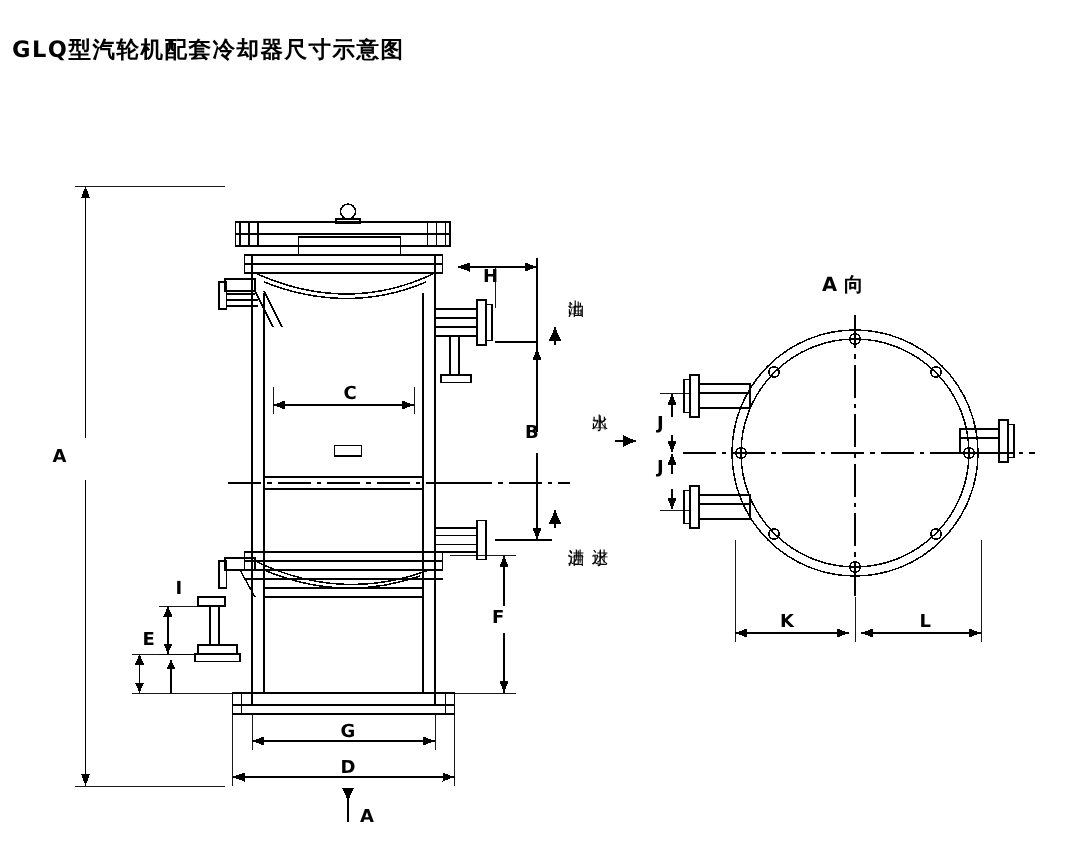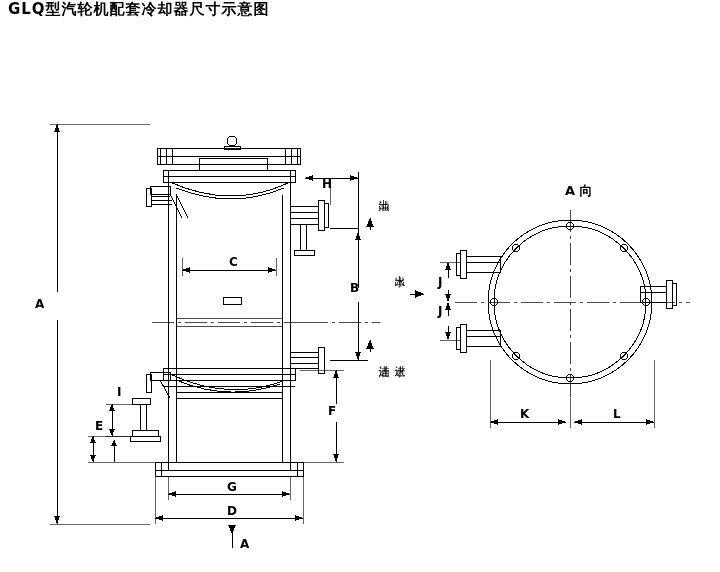--- a/index.html
+++ b/index.html
@@ -5,21 +5,21 @@
   html,body{margin:0;padding:0;}
   body{
     width:720px;height:572px;
     background:#ffffff;
     font-family:"DejaVu Sans","Liberation Sans",sans-serif;
     position:relative;
     overflow:hidden;
     color:#000;
   }
   .title{
-    position:absolute;left:8px;top:0;
+    position:absolute;left:8px;top:24px;
     font-size:15px;font-weight:bold;letter-spacing:1px;
     white-space:nowrap;
   }
   svg.drawing{position:absolute;left:0;top:0;width:720px;height:572px;}
   .lbl{
     position:absolute;
     font-size:12px;
     font-weight:bold;
     font-family:"DejaVu Sans","Liberation Sans",sans-serif;
     white-space:nowrap;
@@ -304,13 +304,13 @@
 <div class="lbl" style="left:240px;top:538px;">A</div>
 <div class="lbl" style="left:438px;top:276px;">J</div>
 <div class="lbl" style="left:438px;top:305px;">J</div>
 <div class="lbl" style="left:520px;top:408px;">K</div>
 <div class="lbl" style="left:613px;top:408px;">L</div>
 
 <div class="lbl cn vert" style="left:378px;top:190px;">出油</div>
 <div class="lbl cn vert" style="left:394px;top:266px;">出水</div>
 <div class="lbl cn vert" style="left:394px;top:356px;">进水</div>
 <div class="lbl cn vert" style="left:378px;top:356px;">进油</div>
-<div class="lbl" style="left:548px;top:184px;font-size:13px;margin-left:17px;">A 向</div>
+<div class="lbl" style="left:548px;top:184px;font-size:13px;">A 向</div>
 
 </body></html>

